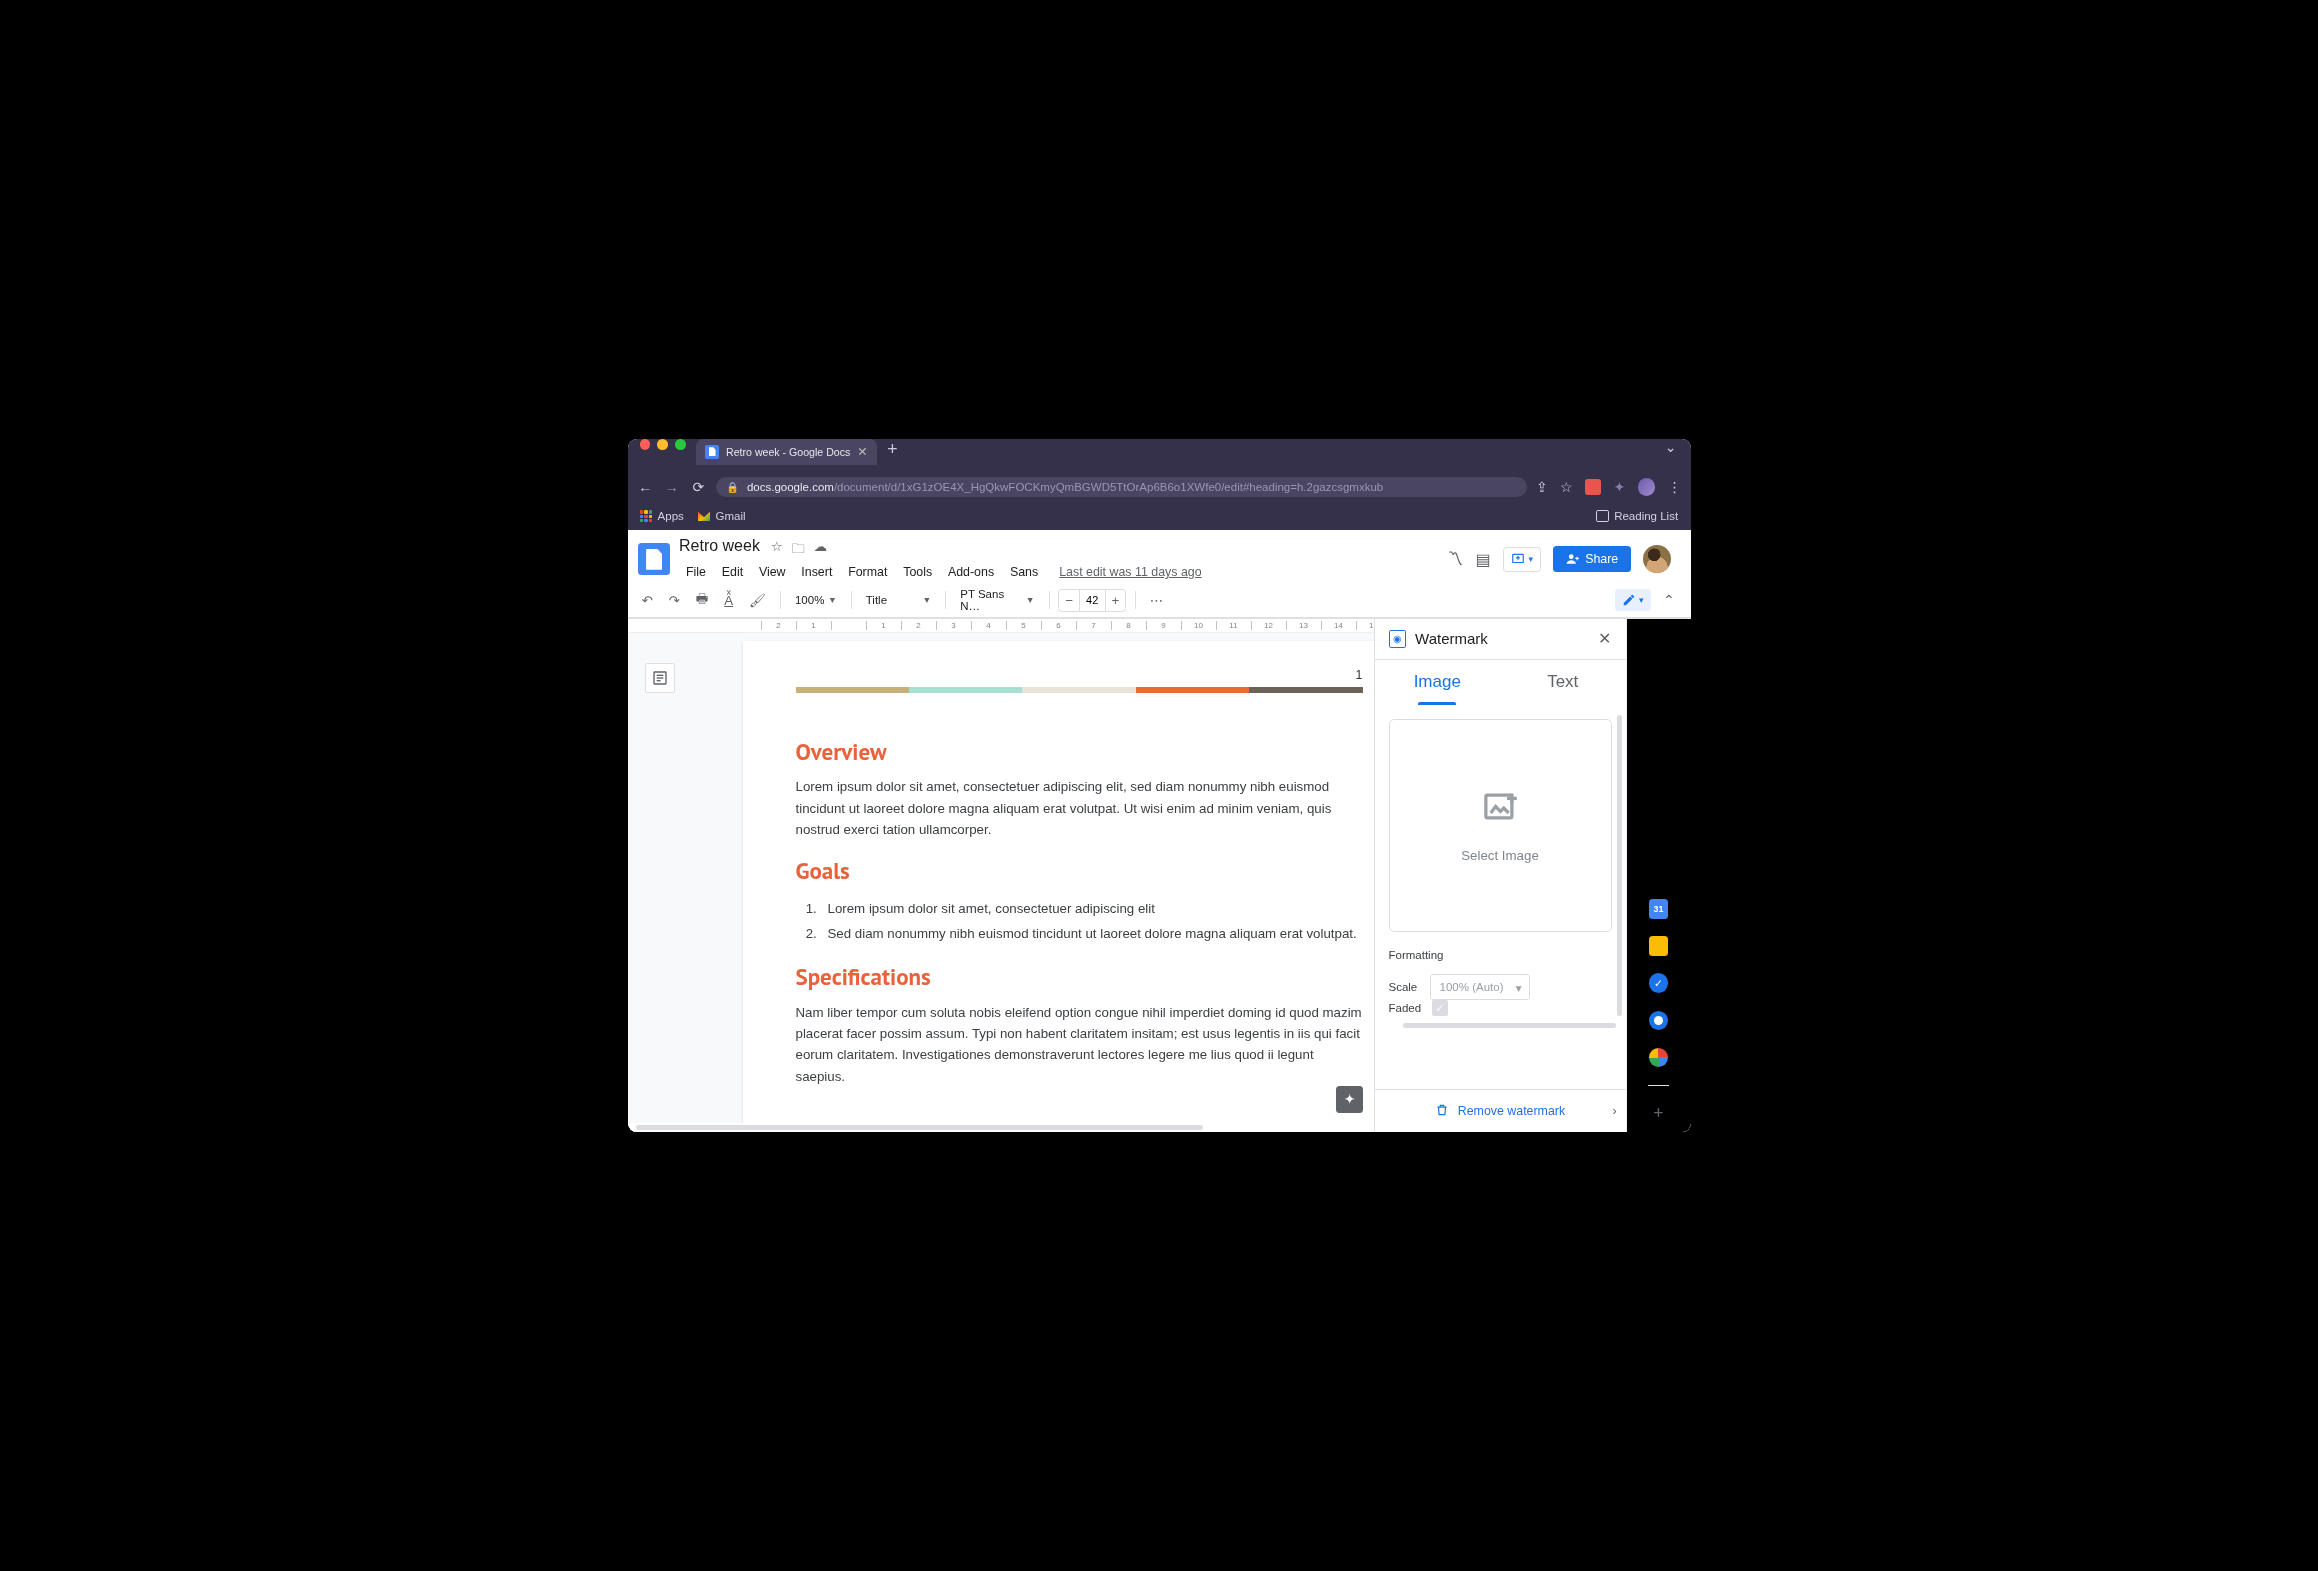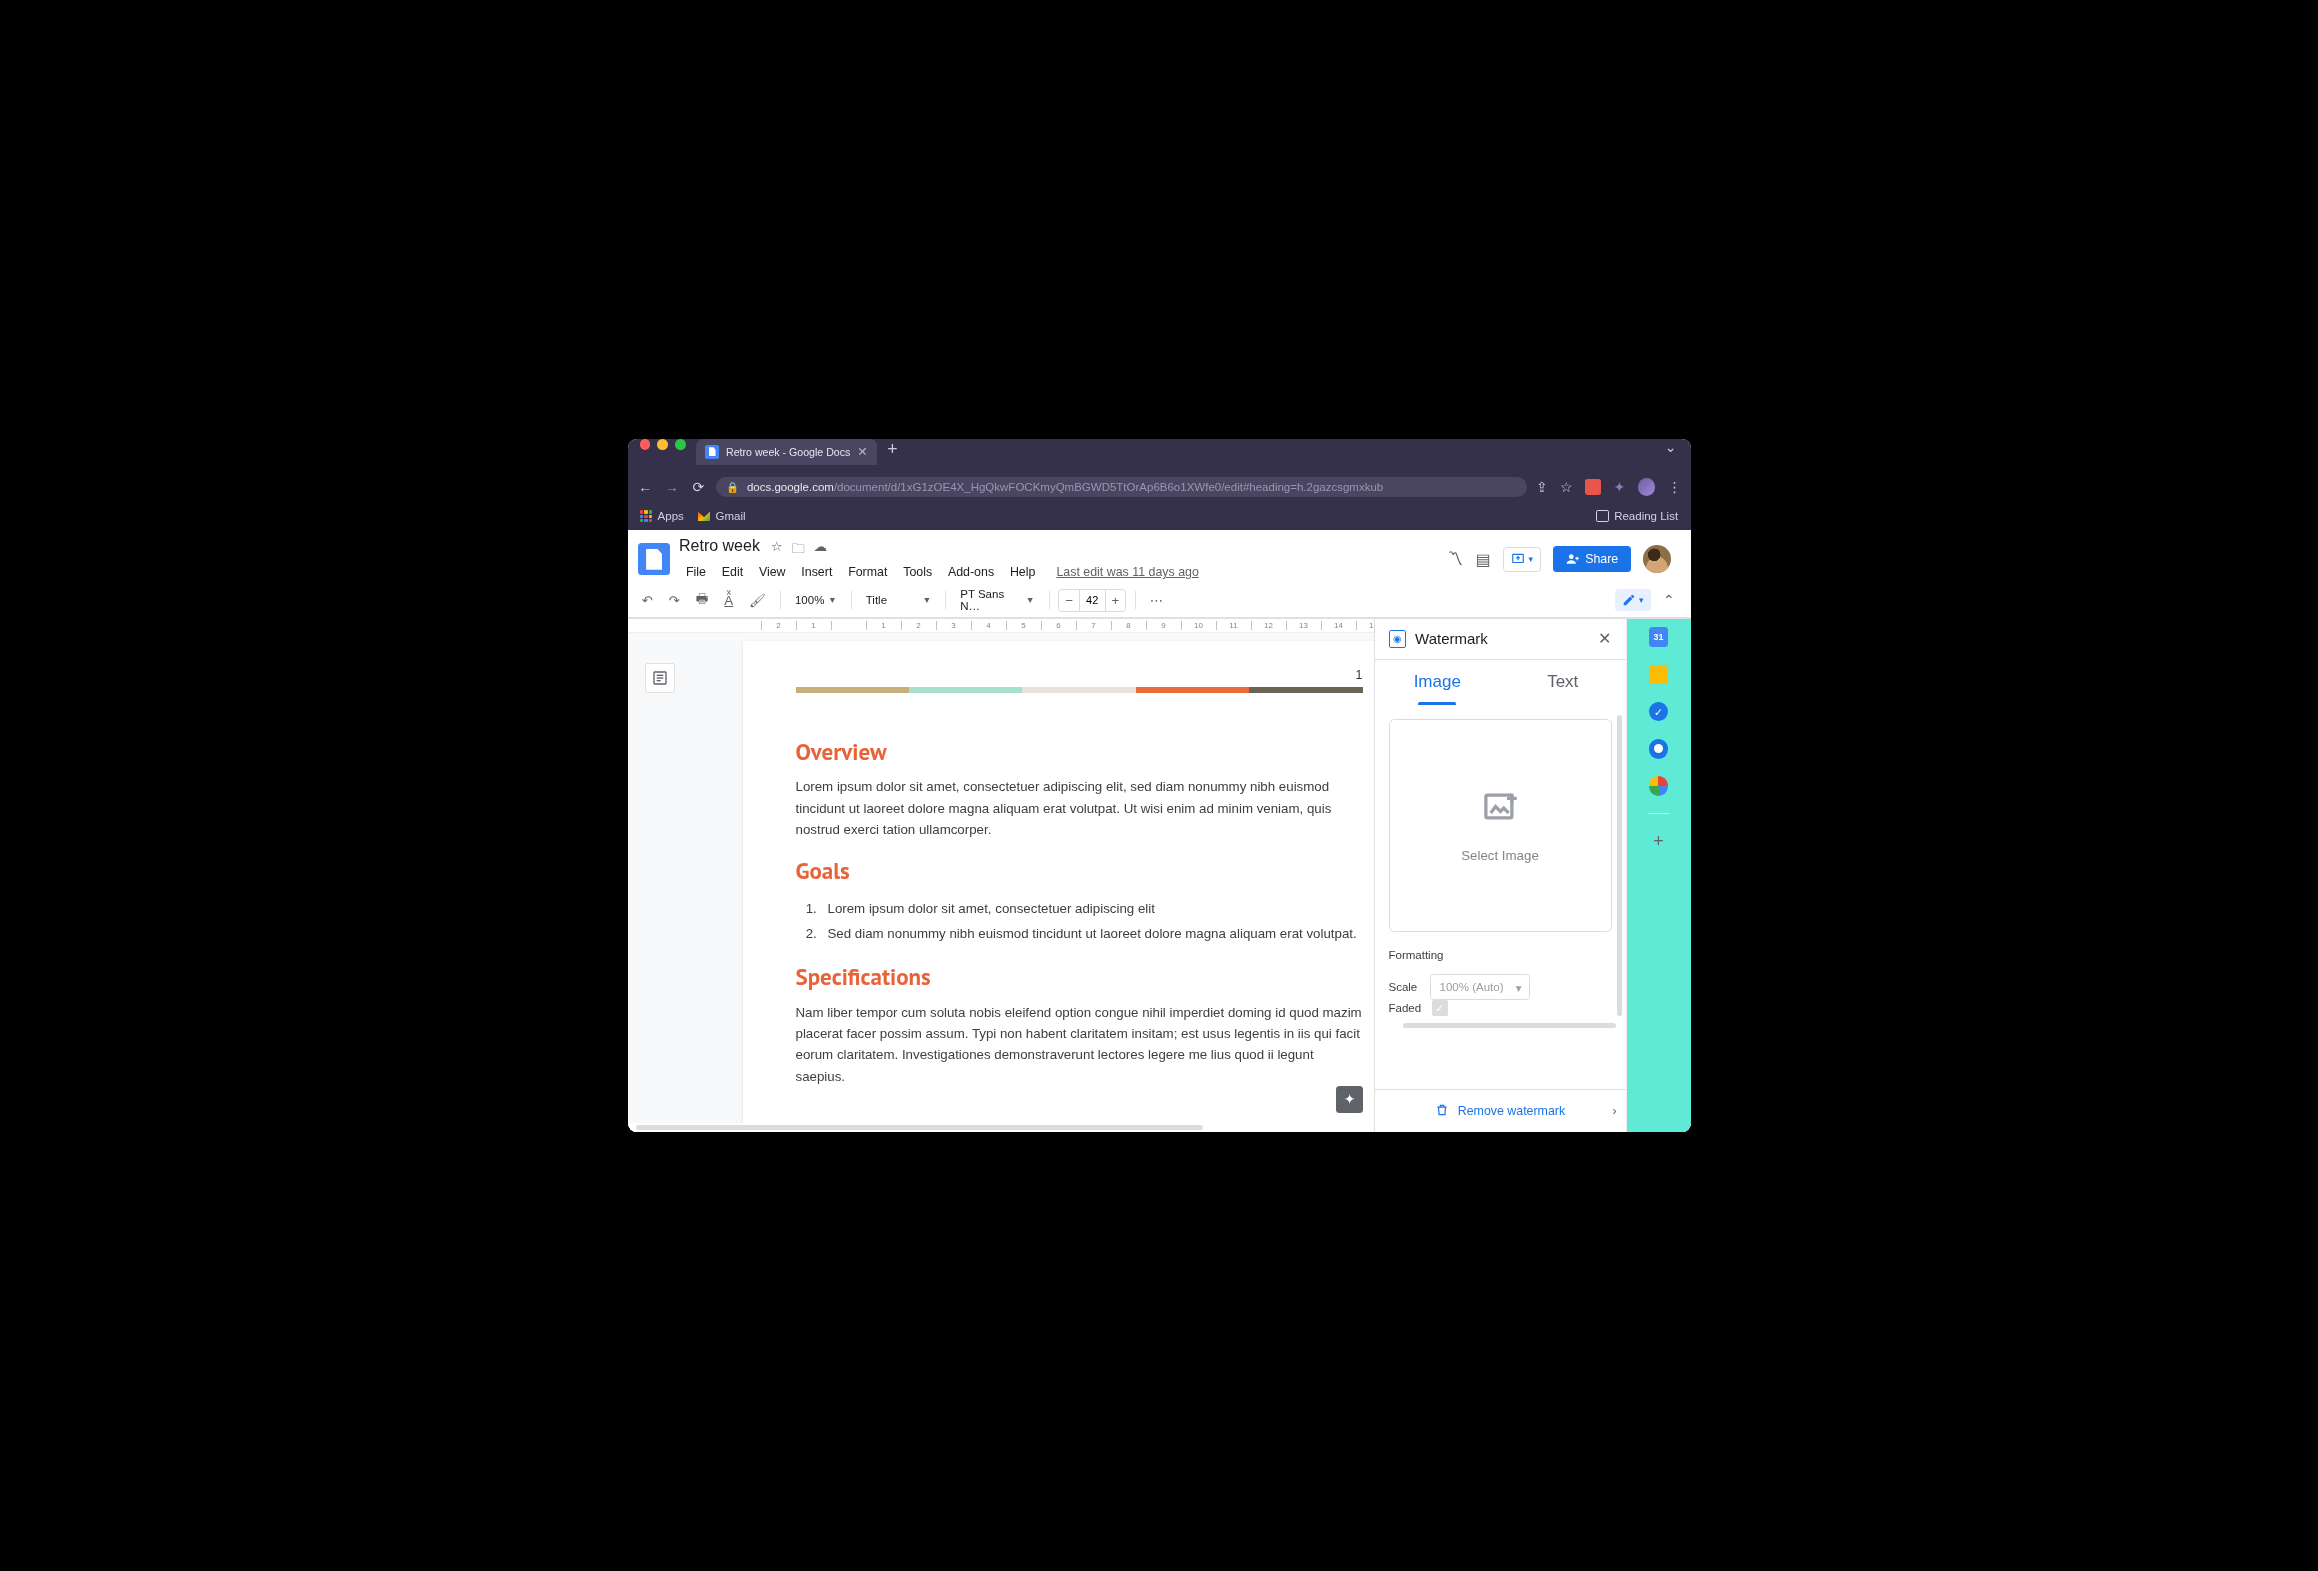--- a/index.html
+++ b/index.html
@@ -111,21 +111,21 @@
   .scale-sel::after{content:'▾';position:absolute;right:7px;color:#9aa0a6;}
   .faded-row{display:flex;align-items:center;gap:10.6px;font-size:11.5px;color:#3c4043;}
   .faded-chk{width:16px;height:16px;background:#dadce0;border-radius:1.8px;display:flex;align-items:center;justify-content:center;color:#fff;font-size:10.6px;}
   .sp-foot{border-top:0.9px solid #e0e0e0;padding:12.4px;display:flex;align-items:center;justify-content:center;gap:8.9px;color:#1a73e8;font-size:12.4px;cursor:pointer;position:relative;}
   .sp-foot .trash{color:#1a73e8;}
   .sp-expand{position:absolute;right:8.9px;color:#5f6368;font-size:12.4px;}
   .sp-scroll{position:absolute;right:3.5px;top:10.6px;width:5.3px;height:301px;background:#dadce0;border-radius:2.7px;}
   .sb-hscroll{width:213px;height:5.3px;background:#dadce0;border-radius:2.7px;margin:7px 14px 0;}
   
   
-  .right-rail{width:65px;background:#5eead4;border-left:0.9px solid #eee;display:flex;flex-direction:column;align-items:center;padding:8.9px 0;gap:17.7px;}
+  .right-rail{width:65px;background:#000000;border-left:0.9px solid #eee;display:flex;flex-direction:column;align-items:center;padding:8.9px 0;gap:17.7px;justify-content:flex-end;}
   .rail-ico{width:19.5px;height:19.5px;cursor:pointer;border-radius:3.5px;display:flex;align-items:center;justify-content:center;}
   .cal{background:#4285f4;border-radius:3.5px;color:#fff;font-size:8.9px;font-weight:bold;}
   .keep{background:#fbbc04;border-radius:3.5px;}
   .tasks{background:#1a73e8;border-radius:50%;position:relative;}
   .tasks::after{content:'✓';color:#fff;font-size:10.6px;}
   .contacts{background:#1a73e8;border-radius:50%;}
   .contacts::after{content:'';width:8.9px;height:8.9px;background:#fff;border-radius:50%;}
   .maps{background:conic-gradient(#ea4335 0deg 90deg,#4285f4 90deg 180deg,#34a853 180deg 270deg,#fbbc04 270deg);border-radius:50%;}
   .rail-sep{width:21px;height:0.9px;background:#e0e0e0;}
   .rail-plus{color:#5f6368;font-size:17.7px;}
@@ -211,21 +211,21 @@
           </span>
         </div>
         <div class="menus">
           <span>File</span>
           <span>Edit</span>
           <span>View</span>
           <span>Insert</span>
           <span>Format</span>
           <span>Tools</span>
           <span>Add-ons</span>
-          <span>Help</span>
+          <span>Sans</span>
           <span class="last-edit">Last edit was 11 days ago</span>
         </div>
       </div>
       <div class="head-right">
         <span class="hicon">〽</span>
         <span class="hicon">▤</span>
         <span class="present">
           <svg width="14" height="14" viewBox="0 0 24 24" fill="none" stroke="#1a73e8" stroke-width="2">
               <rect x="3" y="4" width="18" height="14" rx="1"></rect>
               <path d="M12 14V8m-3 3l3-3 3 3"></path>

